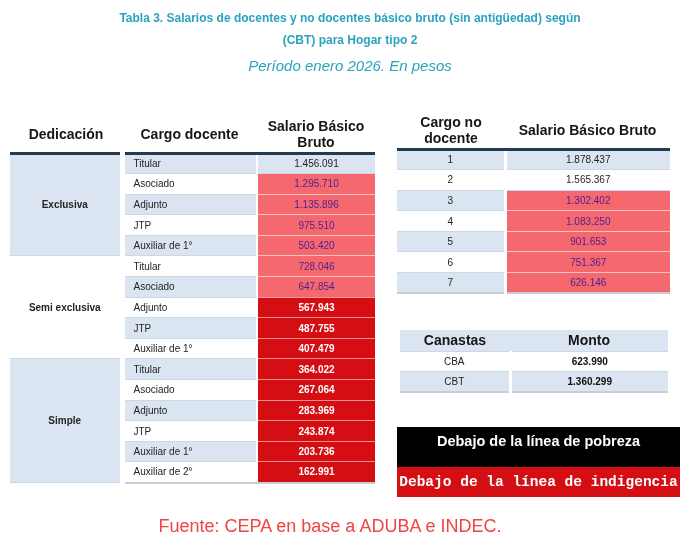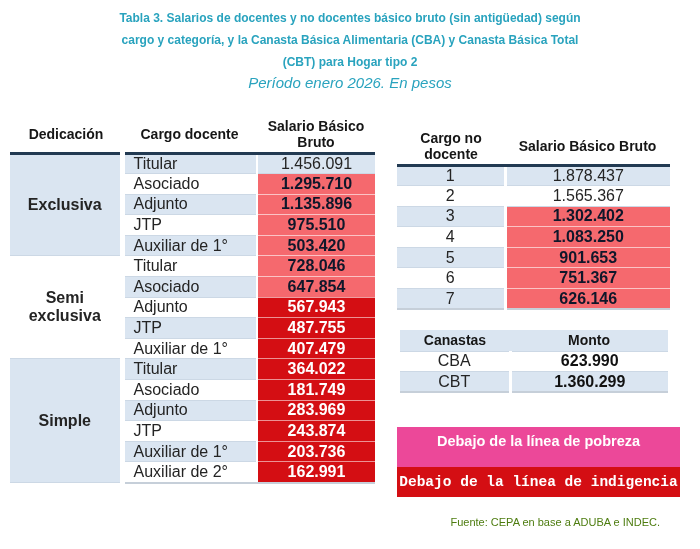--- a/index.html
+++ b/index.html
@@ -4,74 +4,73 @@
 <style>
   * { margin:0; padding:0; box-sizing:border-box; }
   html,body { background:#ffffff; }
   .page {
     position:relative; width:700px; height:549px; background:#fff;
     font-family:"Liberation Sans", sans-serif; color:#1c1c1c; overflow:hidden;
   }
   
   .title-block { position:absolute; top:7px; left:0; width:100%; text-align:center; color:#29A3BE; }
   .title-line { font-weight:700; font-size:12px; line-height:22px; }
-  .subtitle { font-style:italic; font-size:15px; line-height:20px; font-weight:500; }
+  .subtitle { font-style:italic; font-size:15px; line-height:20px; margin-top:5px; font-weight:500; }
 
   
   table { border-collapse:collapse; table-layout:fixed; }
   th {
     font-weight:700; font-size:14px; line-height:16px; text-align:center;
     vertical-align:middle; height:37px; border-bottom:3px solid #223A52; padding:0 2px;
     color:#161616;
   }
-  td { font-size:16px; height:20.6px; vertical-align:middle; text-align:center;
+  td { font-size:10px; height:20.6px; vertical-align:middle; text-align:center;
        border-bottom:1px solid #ccd8e5; color:#242424; }
 
   .bg-blue { background:#DAE5F1; }
   .bg-white { background:#ffffff; }
-  .lv-pobreza { background:#F5696E; color:#0f172a; font-weight:700; border-bottom:1px solid rgba(255,255,255,0.6); }
+  .lv-pobreza { background:#F5696E; color:#4c1d95; font-weight:400; border-bottom:1px solid rgba(255,255,255,0.6); }
   .lv-indigencia { background:#D40E13; color:#fff; font-weight:700; border-bottom:1px solid rgba(255,255,255,0.55); }
   tr.last td { border-bottom:2px solid #c6cfd9; }
 
   
   .tbl-docentes { position:absolute; left:10px; top:116px; width:365px; }
   .tbl-docentes td.ded { font-weight:700; }
   .tbl-docentes td.cargo { text-align:left; padding-left:9px; border-left:5px solid #fff; }
   .tbl-docentes td.sal { border-left:2px solid #fff; }
 
   
-  .tbl-nodoc { position:absolute; left:397px; top:128px; width:273px; }
+  .tbl-nodoc { position:absolute; left:397px; top:112px; width:273px; }
   .tbl-nodoc td.sal2 { border-left:3px solid #fff; }
 
   
   .tbl-can { position:absolute; left:400px; top:330px; width:268px; }
   .tbl-can th { height:21px; border-bottom:1px solid #ccd8e5; background:#DAE5F1;margin-top:12px; }
   .tbl-can td.monto { font-weight:700; color:#111; }
   .tbl-can td.can-val { border-left:3px solid #fff; }
 
   
   .legend-box {
     position:absolute; left:397px; width:283px; text-align:center;
     color:#fff; font-weight:700; font-size:14.5px;
   }
-  .legend-pobreza { top:427px; height:43px; line-height:29px; background:#ec4899; }
+  .legend-pobreza { top:427px; height:43px; line-height:29px; background:#000000; }
   .legend-indigencia { top:467px; height:30px; line-height:30px; background:#D40E13;font-family:Liberation Mono, monospace; }
 
   
-  .footer { position:absolute; top:516px; left:0; width:660px; text-align:right;
-            font-size:11px; color:#4d7c0f; }
+  .footer { position:absolute; top:516px; left:0; width:660px; text-align:center;
+            font-size:18px; color:#ef4444; }
 </style>
 </head>
 <body>
 
 <div class="page">
 
   <div class="title-block">
     <div class="title-line">Tabla 3. Salarios de docentes y no docentes básico bruto (sin antigüedad) según</div>
-    <div class="title-line">cargo y categoría, y la Canasta Básica Alimentaria (CBA) y Canasta Básica Total</div>
     <div class="title-line">(CBT) para Hogar tipo 2</div>
     <div class="subtitle">Período enero 2026. En pesos</div>
   </div>
 
   <table class="tbl-docentes">
     <colgroup>
       <col style="width:112px">
         <col style="width:135px">
         <col style="width:118px">
     </colgroup>
@@ -127,21 +126,21 @@
         <td class="sal lv-indigencia">407.479</td>
       </tr>
 
       <tr>
         <td rowspan="6" class="ded bg-blue">Simple</td>
         <td class="cargo bg-blue">Titular</td>
         <td class="sal lv-indigencia">364.022</td>
       </tr>
       <tr>
         <td class="cargo bg-white">Asociado</td>
-        <td class="sal lv-indigencia">181.749</td>
+        <td class="sal lv-indigencia">267.064</td>
       </tr>
       <tr>
         <td class="cargo bg-blue">Adjunto</td>
         <td class="sal lv-indigencia">283.969</td>
       </tr>
       <tr>
         <td class="cargo bg-white">JTP</td>
         <td class="sal lv-indigencia">243.874</td>
       </tr>
       <tr>

